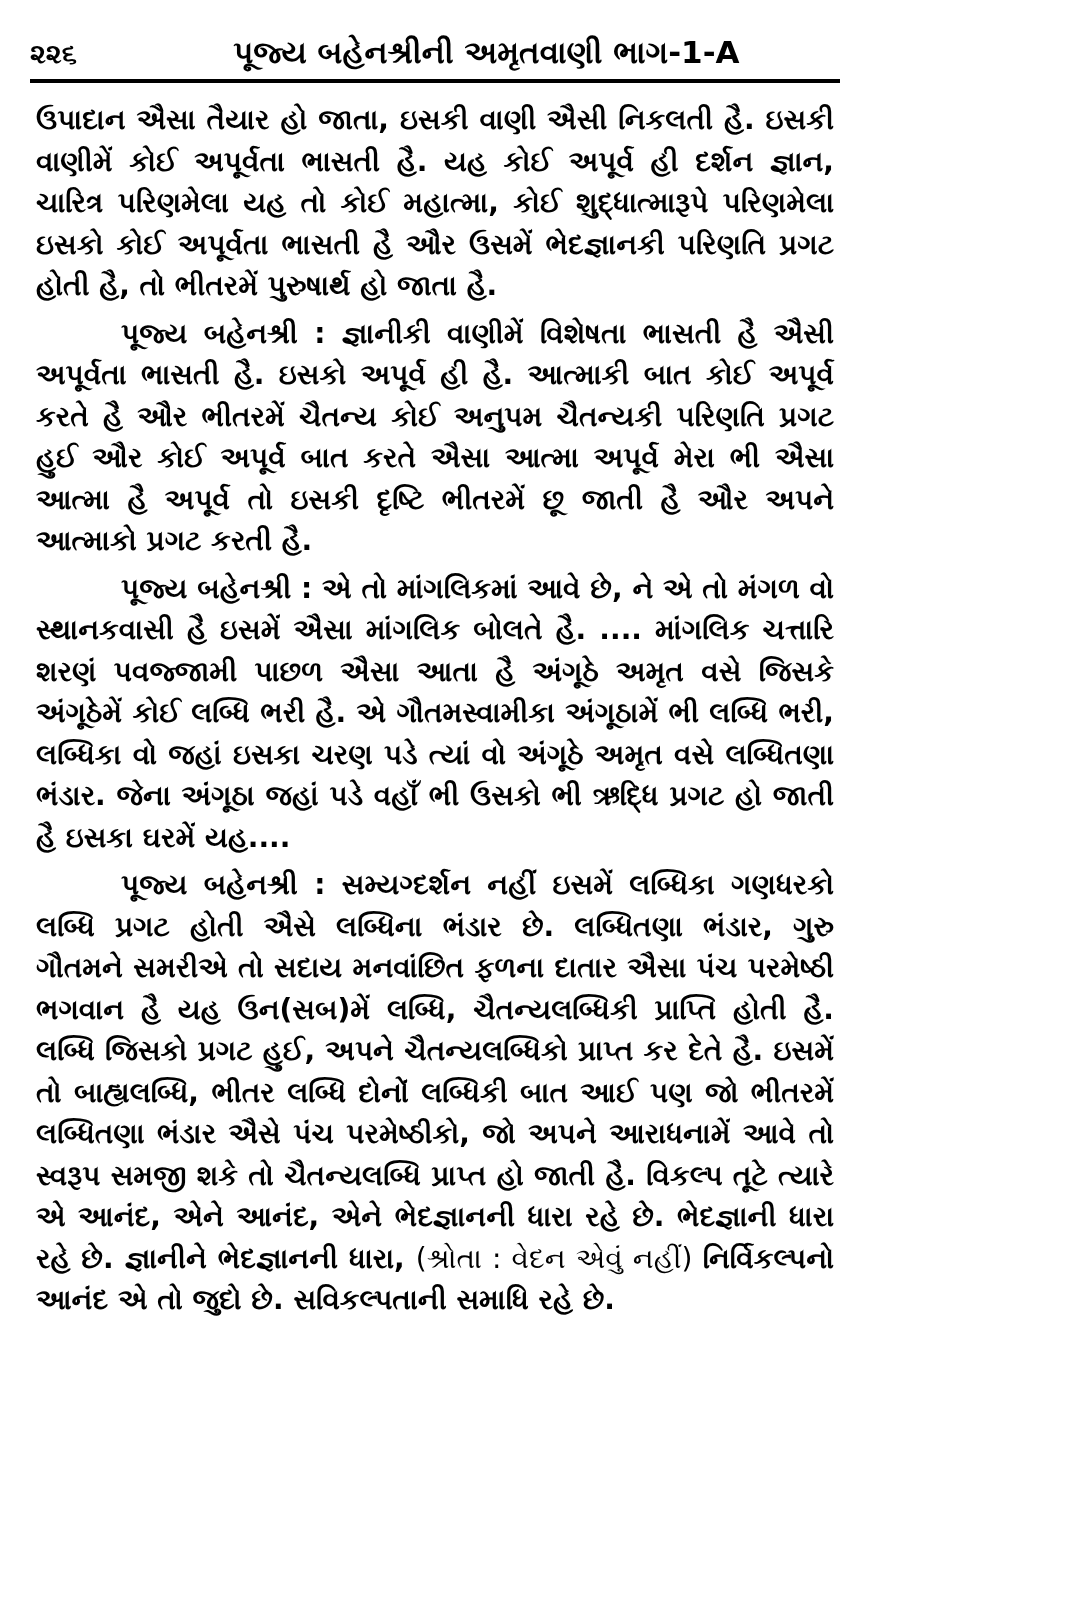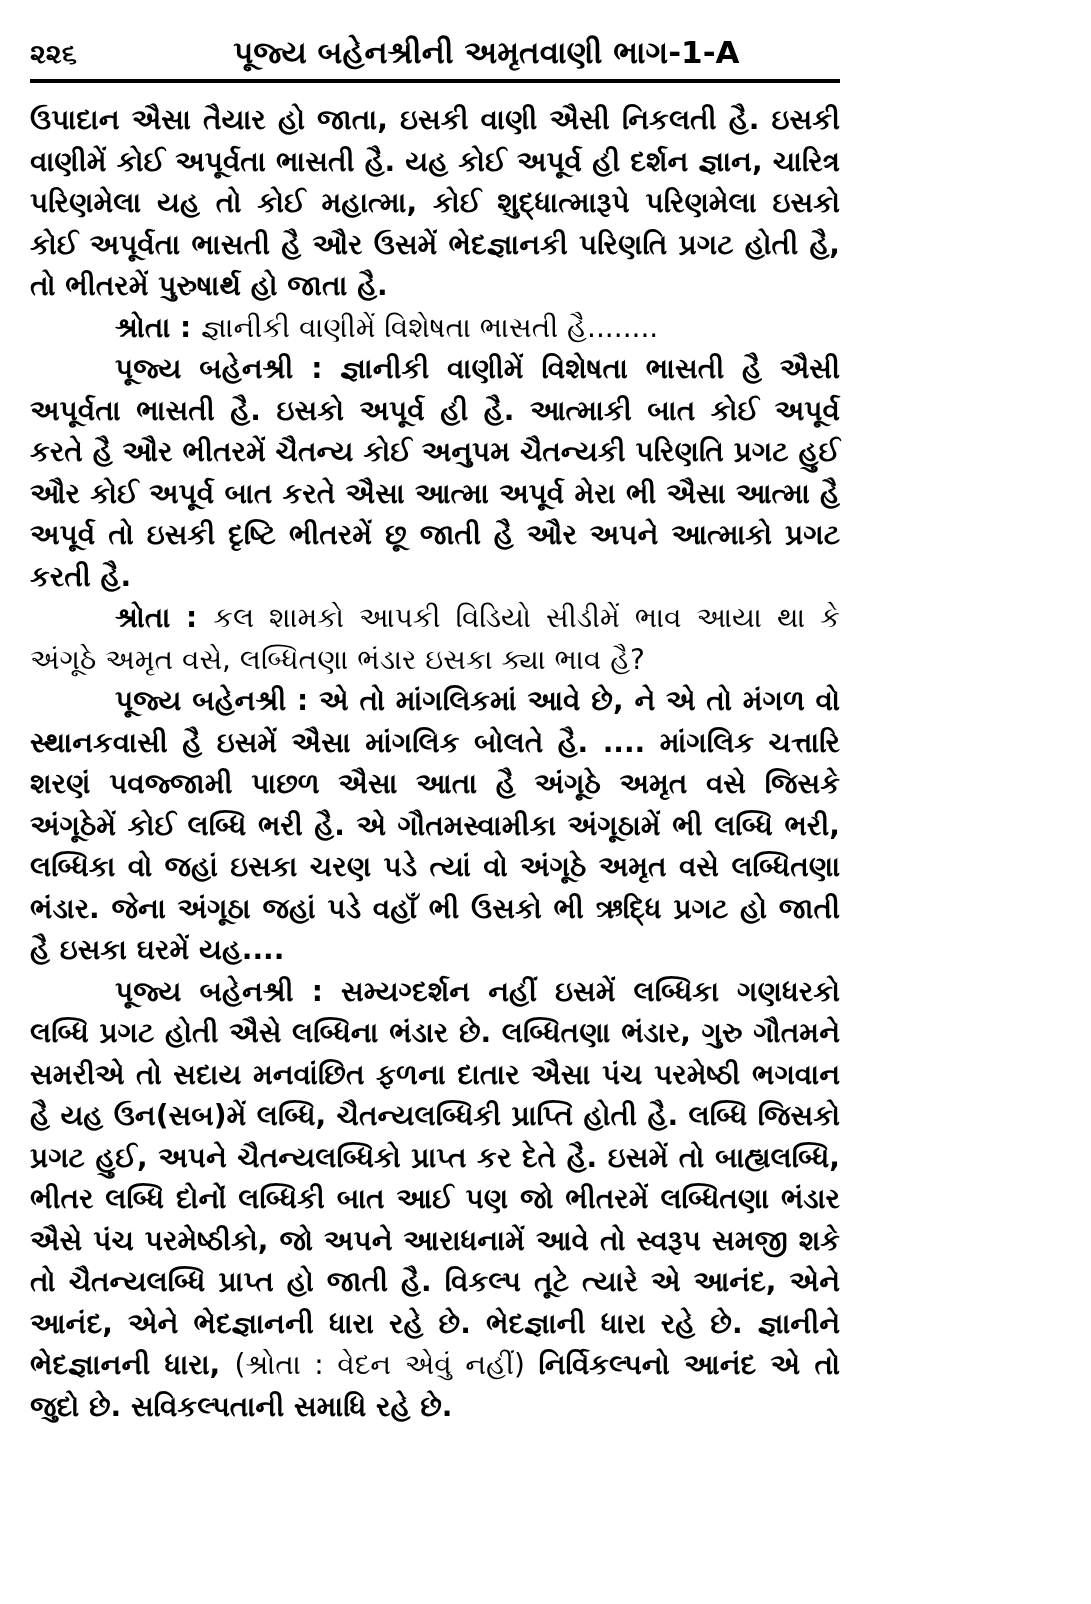--- a/index.html
+++ b/index.html
@@ -41,39 +41,37 @@
     border-top: 4px solid #000;
     margin: 8px 0 0 0;
   }
   .body-text {
     margin-top: 16px;
     font-size: 28px;
     line-height: 41.5px;
     text-align: justify;
   }
   p.para {
-    margin: 0;
+    margin: 6px;
     padding: 0;
   }
   p.para.indent {
     text-indent: 85px;
   }
   .seg-bold { font-weight: bold; }
   .seg-regular { font-weight: normal; }
 </style>
 </head>
 <body>
 
 <div class="page">
   <div class="header">
     <span class="page-number">૨૨૬</span>
     <span class="running-title">પૂજ્ય બહેનશ્રીની અમૃતવાણી ભાગ-1-A</span>
   </div>
   <hr class="header-rule">
   <div class="body-text">
       <p class="para"><span class="seg-bold">ઉપાદાન ઐસા તૈયાર હો જાતા, ઇસકી વાણી ઐસી નિકલતી હૈ. ઇસકી વાણીમેં કોઈ અપૂર્વતા ભાસતી હૈ. યહ કોઈ અપૂર્વ હી દર્શન જ્ઞાન, ચારિત્ર પરિણમેલા યહ તો કોઈ મહાત્મા, કોઈ શુદ્ધાત્મારૂપે પરિણમેલા ઇસકો કોઈ અપૂર્વતા ભાસતી હૈ ઔર ઉસમેં ભેદજ્ઞાનકી પરિણતિ પ્રગટ હોતી હૈ, તો ભીતરમેં પુરુષાર્થ હો જાતા હૈ.</span></p>
-      <p class="para indent"><span class="seg-bold">શ્રોતા : </span><span class="seg-regular">જ્ઞાનીકી વાણીમેં વિશેષતા ભાસતી હૈ........</span></p>
       <p class="para indent"><span class="seg-bold">પૂજ્ય બહેનશ્રી : </span><span class="seg-bold">જ્ઞાનીકી વાણીમેં વિશેષતા ભાસતી હૈ ઐસી અપૂર્વતા ભાસતી હૈ. ઇસકો અપૂર્વ હી હૈ. આત્માકી બાત કોઈ અપૂર્વ કરતે હૈ ઔર ભીતરમેં ચૈતન્ય કોઈ અનુપમ ચૈતન્યકી પરિણતિ પ્રગટ હુઈ ઔર કોઈ અપૂર્વ બાત કરતે ઐસા આત્મા અપૂર્વ મેરા ભી ઐસા આત્મા હૈ અપૂર્વ તો ઇસકી દૃષ્ટિ ભીતરમેં છૂ જાતી હૈ ઔર અપને આત્માકો પ્રગટ કરતી હૈ.</span></p>
-      <p class="para indent"><span class="seg-bold">શ્રોતા : </span><span class="seg-regular">કલ શામકો આપકી વિડિયો સીડીમેં ભાવ આયા થા કે અંગૂઠે અમૃત વસે, લબ્ધિતણા ભંડાર ઇસકા ક્યા ભાવ હૈ?</span></p>
       <p class="para indent"><span class="seg-bold">પૂજ્ય બહેનશ્રી : </span><span class="seg-bold">એ તો માંગલિકમાં આવે છે, ને એ તો મંગળ વો સ્થાનકવાસી હૈ ઇસમેં ઐસા માંગલિક બોલતે હૈ. .... માંગલિક ચત્તારિ શરણં પવજ્જામી પાછળ ઐસા આતા હૈ અંગૂઠે અમૃત વસે જિસકે અંગૂઠેમેં કોઈ લબ્ધિ ભરી હૈ. એ ગૌતમસ્વામીકા અંગૂઠામેં ભી લબ્ધિ ભરી, લબ્ધિકા વો જહાં ઇસકા ચરણ પડે ત્યાં વો અંગૂઠે અમૃત વસે લબ્ધિતણા ભંડાર. જેના અંગૂઠા જહાં પડે વહાઁ ભી ઉસકો ભી ઋદ્ધિ પ્રગટ હો જાતી હૈ ઇસકા ઘરમેં યહ....</span></p>
       <p class="para indent"><span class="seg-bold">પૂજ્ય બહેનશ્રી : </span><span class="seg-bold">સમ્યગ્દર્શન નહીં ઇસમેં લબ્ધિકા ગણધરકો લબ્ધિ પ્રગટ હોતી ઐસે લબ્ધિના ભંડાર છે. લબ્ધિતણા ભંડાર, ગુરુ ગૌતમને સમરીએ તો સદાય મનવાંછિત ફળના દાતાર ઐસા પંચ પરમેષ્ઠી ભગવાન હૈ યહ ઉન(સબ)મેં લબ્ધિ, ચૈતન્યલબ્ધિકી પ્રાપ્તિ હોતી હૈ. લબ્ધિ જિસકો પ્રગટ હુઈ, અપને ચૈતન્યલબ્ધિકો પ્રાપ્ત કર દેતે હૈ. ઇસમેં તો બાહ્યલબ્ધિ, ભીતર લબ્ધિ દોનોં લબ્ધિકી બાત આઈ પણ જો ભીતરમેં લબ્ધિતણા ભંડાર ઐસે પંચ પરમેષ્ઠીકો, જો અપને આરાધનામેં આવે તો સ્વરૂપ સમજી શકે તો ચૈતન્યલબ્ધિ પ્રાપ્ત હો જાતી હૈ. વિકલ્પ તૂટે ત્યારે એ આનંદ, એને આનંદ, એને ભેદજ્ઞાનની ધારા રહે છે. ભેદજ્ઞાની ધારા રહે છે. જ્ઞાનીને ભેદજ્ઞાનની ધારા, </span><span class="seg-regular">(શ્રોતા : વેદન એવું નહીં) </span><span class="seg-bold">નિર્વિકલ્પનો આનંદ એ તો જુદો છે. સવિકલ્પતાની સમાધિ રહે છે.</span></p>
     </div>
 </div>
 
 </body></html>

